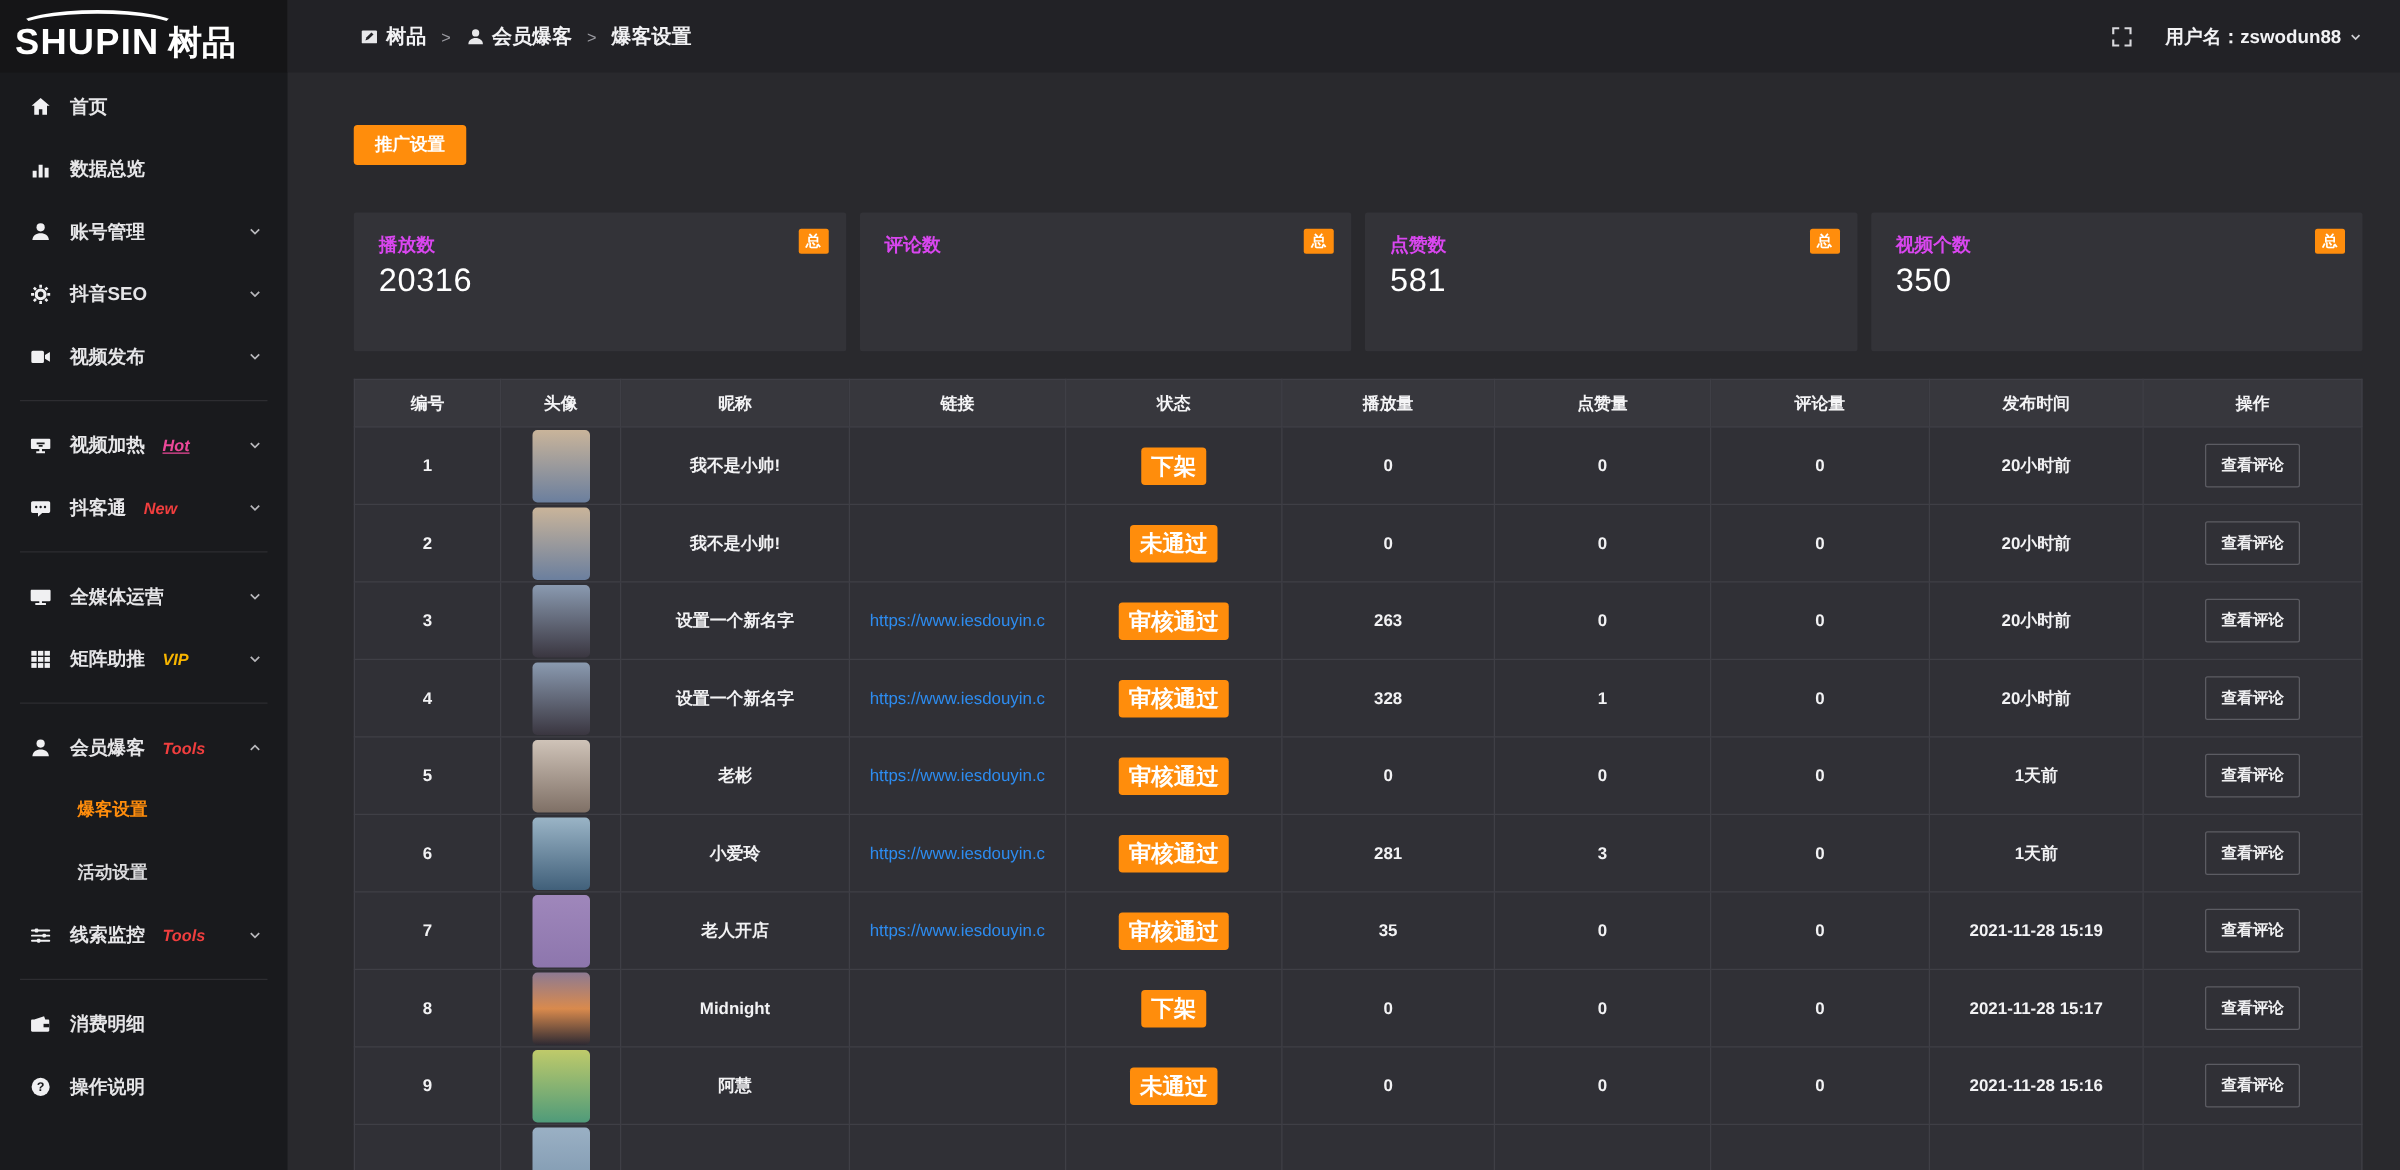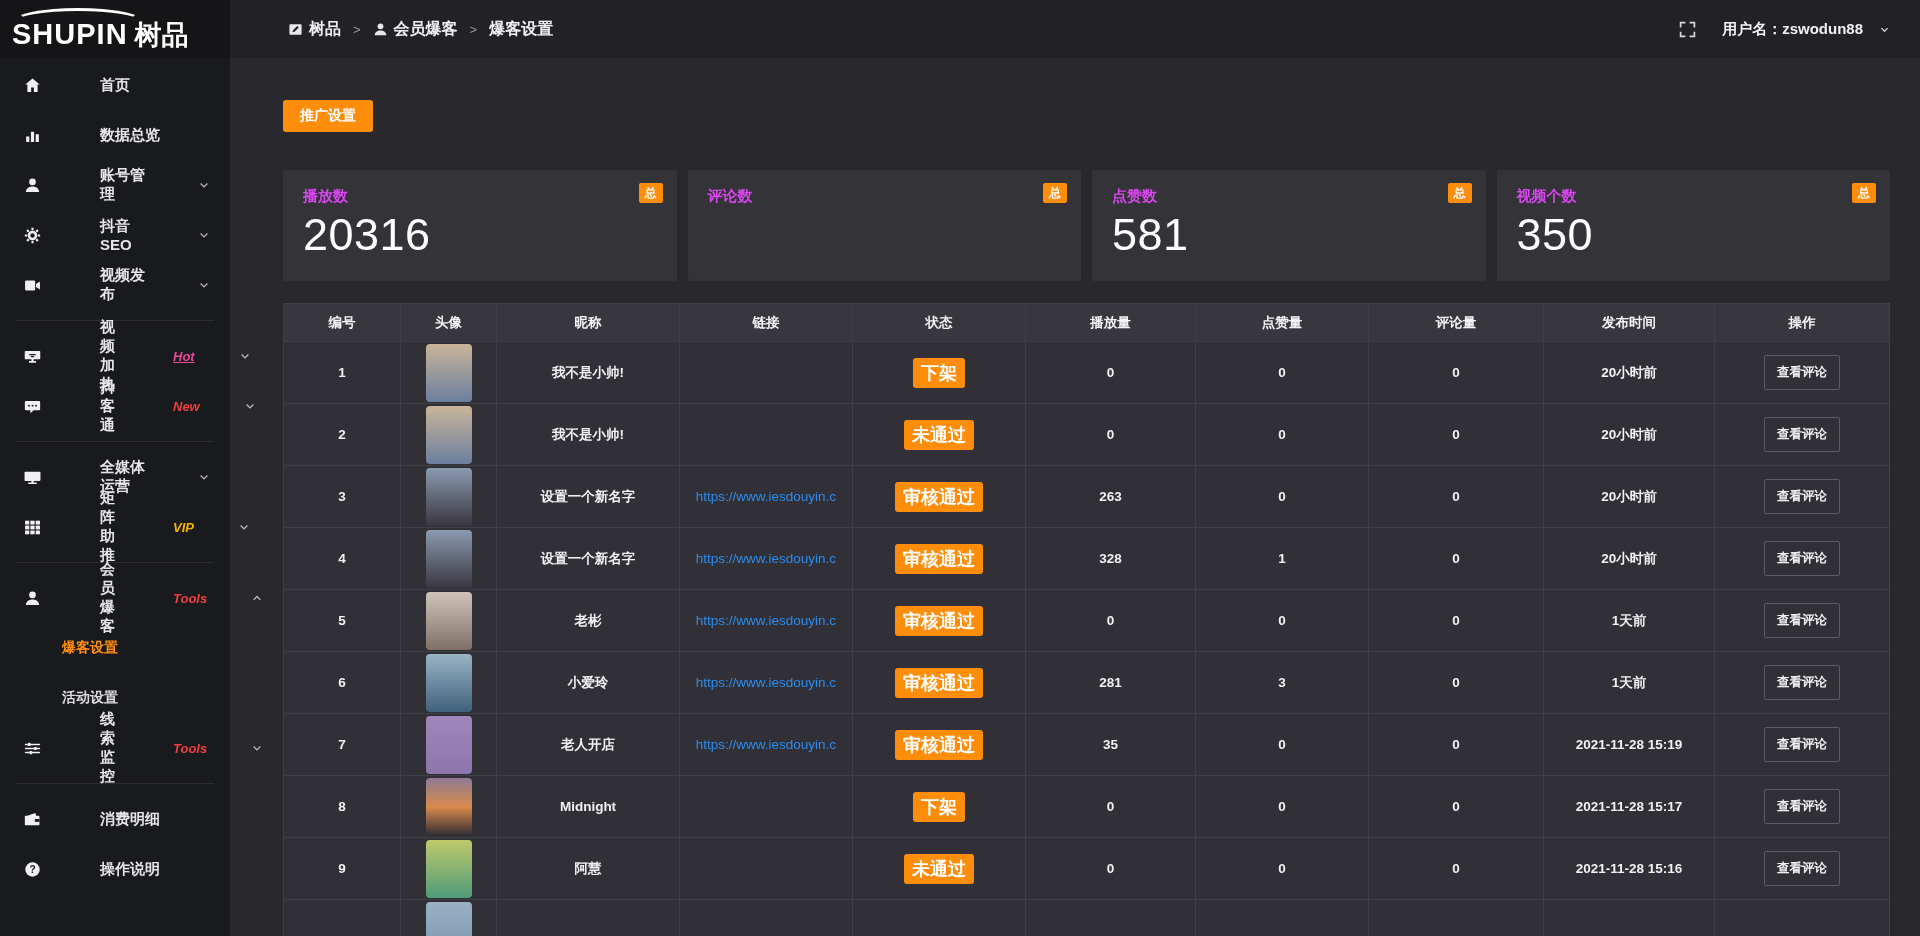--- a/index.html
+++ b/index.html
@@ -23,50 +23,50 @@
   .app{display:flex;width:1920px;height:936px;overflow:hidden;}
 
   
   .sidebar{width:230px;flex-shrink:0;background:var(--sidebar-bg);display:flex;flex-direction:column;}
   .logo{height:58px;background:#151517;display:flex;align-items:center;padding-left:12px;flex-shrink:0;}
   .logo-inner{position:relative;display:flex;align-items:baseline;padding-top:10px;}
   .logo-arc{position:absolute;top:-2px;left:2px;width:128px;height:26px;border:3px solid transparent;border-top:3px solid #fff;border-radius:50%;}
   .logo-en{font-size:29px;font-weight:bold;color:#fff;letter-spacing:1px;line-height:1;}
   .logo-cn{font-size:27px;font-weight:bold;color:#fff;margin-left:7px;line-height:1;}
   .side-nav{padding-top:2px;flex:1;}
-  .side-item{height:50px;display:flex;align-items:center;padding:0 20px 0 24px;font-size:15px;color:#e6e6e8;cursor:pointer;gap:44px;}
+  .side-item{height:50px;display:flex;align-items:center;padding:0 20px 0 24px;font-size:15px;color:#e6e6e8;cursor:pointer;}
   .side-icon{width:17px;height:17px;margin-right:15px;display:inline-flex;color:#f0f0f2;flex-shrink:0;}
   .side-icon svg{width:17px;height:17px;}
   .side-label{font-weight:600;}
   .side-tag{font-size:13px;font-weight:bold;font-style:italic;margin-left:14px;}
   .side-chevron{margin-left:auto;color:#b8b8bc;display:inline-flex;}
   .side-chevron svg{width:12px;height:12px;}
   .side-sub{height:50px;display:flex;align-items:center;padding-left:62px;font-size:14px;font-weight:600;color:#dcdcde;cursor:pointer;}
   .side-sub.active{color:var(--accent);}
   .side-divider{height:1px;background:#2d2d31;margin:10px 16px;}
 
   
   .main{flex:1;display:flex;flex-direction:column;min-width:0;}
   .topbar{height:58px;background:var(--topbar-bg);display:flex;align-items:center;justify-content:space-between;padding:0 30px 0 58px;flex-shrink:0;}
   .breadcrumb{display:flex;align-items:center;font-size:16px;color:#f2f2f4;}
   .bc-item{display:flex;align-items:center;gap:6px;cursor:pointer;font-weight:600;}
   .bc-icon{display:inline-flex;color:#e8e8ea;}
   .bc-sep{margin:0 12px;color:#9a9aa0;font-size:13px;}
   .user-area{display:flex;align-items:center;gap:26px;}
   .fs-icon{display:inline-flex;color:#d8d8dc;cursor:pointer;}
-  .user-name{display:flex;align-items:center;gap:16px;font-size:15px;font-weight:600;color:#f2f2f4;cursor:pointer;}
+  .user-name{display:flex;align-items:center;gap:6px;font-size:15px;font-weight:600;color:#f2f2f4;cursor:pointer;}
   .user-name .chev{display:inline-flex;color:#cfcfd3;}
 
   .content{padding:42px 30px 0 53px;flex:1;overflow:hidden;}
   .promo-btn{background:var(--accent);color:#fff;border:none;font-size:14px;font-weight:600;padding:0 17px;height:32px;border-radius:3px;cursor:pointer;font-family:inherit;}
 
   .stats-row{display:flex;gap:11px;margin-top:38px;}
   .stat-card{flex:1;height:111px;background:var(--card-bg);border-radius:2px;position:relative;padding:17px 20px;}
   .stat-label{font-size:15px;color:#d946ef;font-weight:600;}
-  .stat-value{font-size:45px;color:#fff;margin-top:3px;letter-spacing:.5px;}
+  .stat-value{font-size:26px;color:#fff;margin-top:3px;letter-spacing:.5px;}
   .stat-badge{position:absolute;top:13px;right:14px;background:var(--accent);color:#fff;font-size:12px;font-weight:bold;padding:4px 6px;border-radius:2px;line-height:1;}
 
   .table-wrap{margin-top:22px;}
   table{width:100%;border-collapse:collapse;table-layout:fixed;background:var(--row-bg);}
   th{background:var(--head-bg);height:38px;font-size:13.5px;font-weight:bold;color:#f4f4f6;border:1px solid var(--line);}
   td{height:62px;text-align:center;vertical-align:middle;font-size:13.5px;font-weight:700;color:#f2f2f4;border:1px solid var(--line);overflow:hidden;white-space:nowrap;}
   .avatar{display:inline-block;width:46px;height:58px;border-radius:4px;vertical-align:middle;}
   .row-link{color:var(--link);font-weight:500;text-decoration:none;cursor:pointer;}
   .status-badge{display:inline-block;background:var(--accent);color:#fff;font-size:18px;font-weight:bold;padding:6px 8px;border-radius:3px;line-height:1;}
   .action-btn{background:transparent;border:1px solid #5c5c63;color:#f0f0f2;font-size:12.5px;font-weight:600;padding:8px 12px;border-radius:2px;cursor:pointer;font-family:inherit;}

